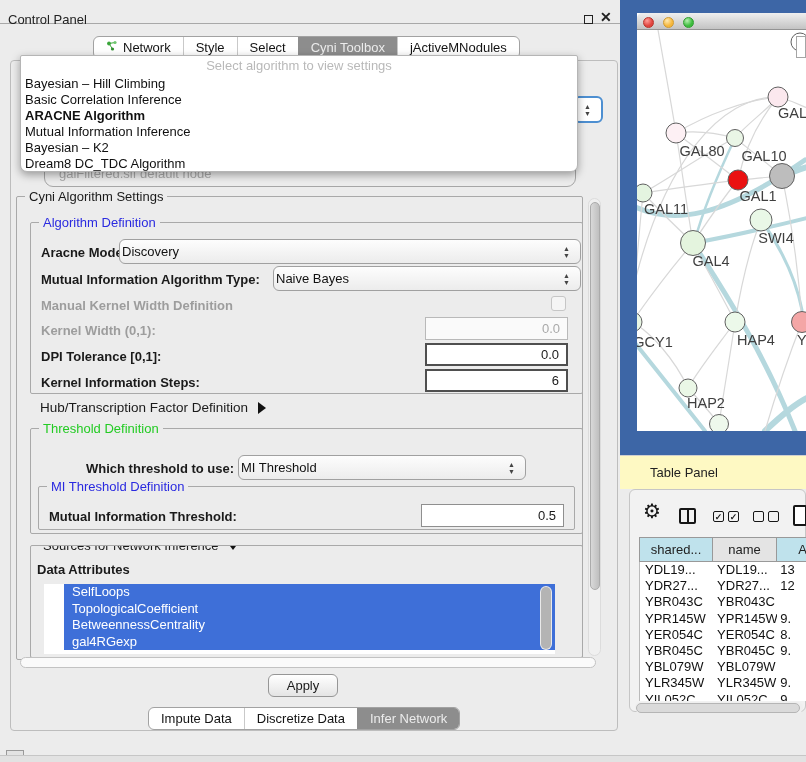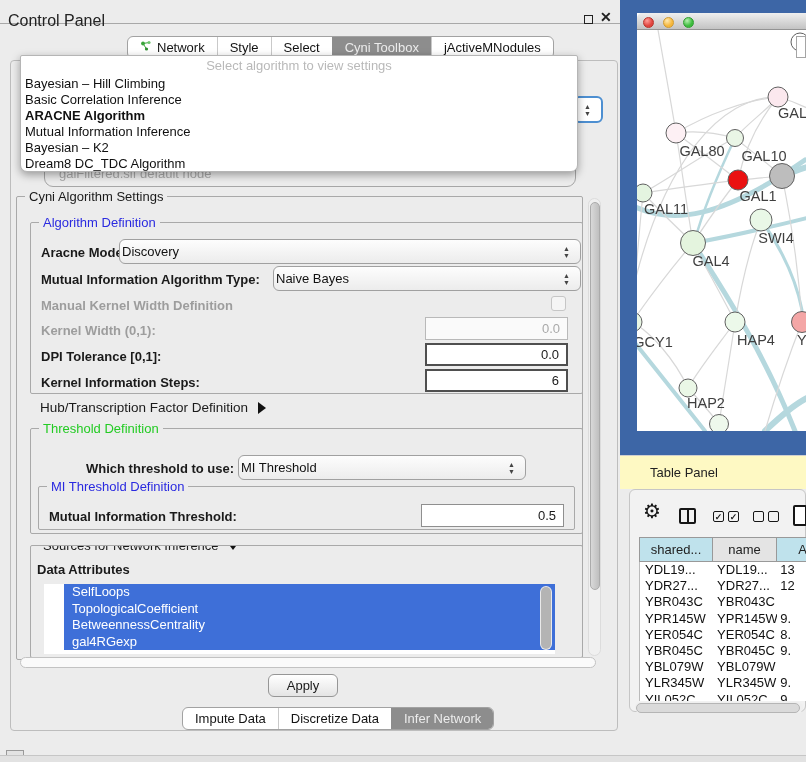--- a/index.html
+++ b/index.html
@@ -2,25 +2,25 @@
 <html><head>
 <meta charset="utf-8">
 <style>
   html,body{margin:0;padding:0;background:#ececec;}
   *{box-sizing:border-box;font-family:"Liberation Sans",sans-serif;}
   #screen{position:relative;width:806px;height:762px;overflow:hidden;background:#ececec;font-size:13px;color:#1a1a1a;}
   .abs{position:absolute;}
 
   
   #cp-titlebar{left:0;top:8;width:620px;height:24px;border-bottom:1px solid #a8a8a8;background:#ececec;}
-  #cp-title{left:8px;top:12px;font-size:16px;color:#222;}
+  #cp-title{left:8px;top:12px;font-size:13px;color:#222;}
   .win-float{left:584px;top:15px;width:9px;height:9px;border:1.5px solid #222;background:transparent;}
   .win-close{left:600px;top:9px;font-size:14px;font-weight:bold;color:#222;}
 
-  .segbar{display:flex;background:#fff;border:1px solid #a2a2a2;border-radius:6px;overflow:hidden;height:23px;margin-left:34px;}
+  .segbar{display:flex;background:#fff;border:1px solid #a2a2a2;border-radius:6px;overflow:hidden;height:23px;}
   .seg{display:flex;align-items:center;justify-content:center;gap:5px;padding:0 12px;border-left:1px solid #c9c9c9;color:#131313;white-space:nowrap;}
   .seg:first-child{border-left:none;}
   .seg.sel{background:#8d8d8d;color:#ececec;border-left-color:#8d8d8d;}
   #tabbar{left:93px;top:36px;}
   #bottom-tabbar{left:148px;top:707px;}
 
   #main-panel{left:10px;top:60px;width:608px;height:671px;border:1px solid #bdbdbd;border-radius:4px;background:#ececec;}
 
   
   #bg-combo-sliver{left:573px;top:96px;width:30px;height:27px;background:#fff;border:2px solid #4d8fd1;border-radius:6px;z-index:3;}

